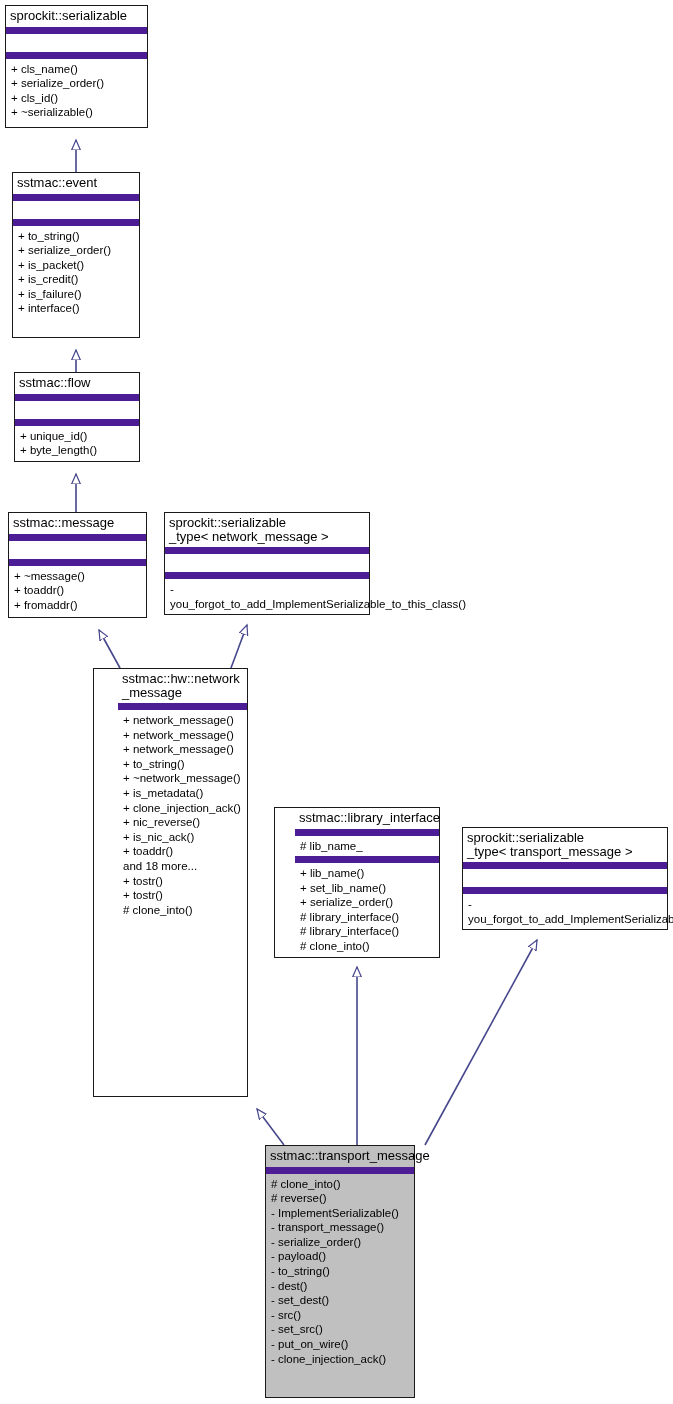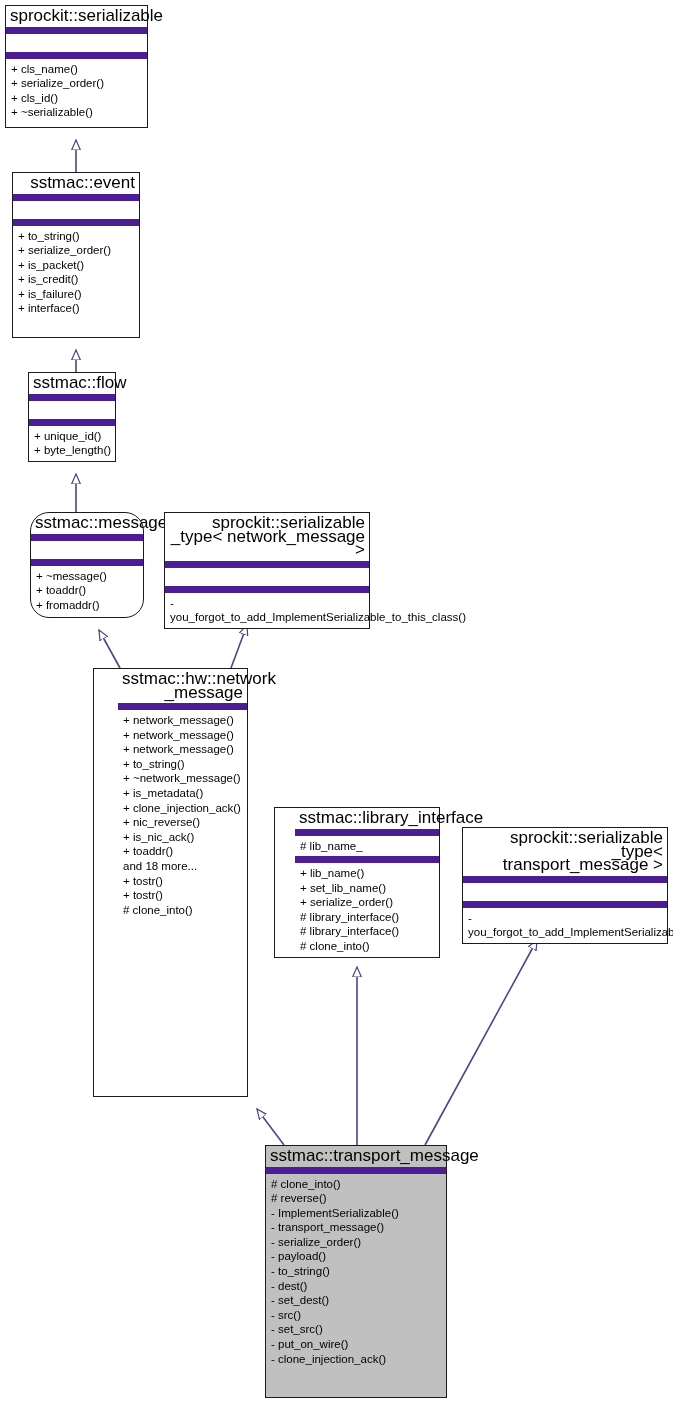--- a/index.html
+++ b/index.html
@@ -3,21 +3,21 @@
 <meta charset="utf-8">
 <style>
   html,body{margin:0;padding:0;background:#ffffff;}
   body{width:673px;height:1404px;position:relative;overflow:hidden;
        font-family:"Liberation Sans","DejaVu Sans",sans-serif;}
   #diagram{position:absolute;left:0;top:0;width:673px;height:1404px;}
   svg.edges{position:absolute;left:0;top:0;width:673px;height:1404px;pointer-events:none;}
   .node{position:absolute;box-sizing:border-box;border:1px solid #1a1a1a;
         background:#ffffff;color:#000000;}
   .node.filled{background:#c0c0c0;}
-  .node .title{padding:3px 4px 4px 4px;text-align:right;font-size:17px;
+  .node .title{padding:3px 4px 4px 4px;text-align:left;font-size:13px;
                line-height:13.5px;white-space:pre-line;}
   .node .sect{border-top:7px solid #4c1d95;padding:3px 5px 3px 5px;
               font-size:11.5px;line-height:14.6px;text-align:left;}
   .node .sect.empty{height:18px;padding:0;}
   .node .sect .row{white-space:pre;}
   .node .sect.wrap .row{white-space:normal;line-height:14.6px;}
 </style>
 </head>
 <body>
 
@@ -54,29 +54,29 @@
       <div class="sect empty"></div>
       <div class="sect">
         <div class="row">+ to_string()</div>
         <div class="row">+ serialize_order()</div>
         <div class="row">+ is_packet()</div>
         <div class="row">+ is_credit()</div>
         <div class="row">+ is_failure()</div>
         <div class="row">+ interface()</div>
       </div>
     </div>
-    <div class="node" style="left: 28px; top: 372px; width: 88px; min-height: 90px;">
+    <div class="node" style="left: 14px; top: 372px; width: 126px; min-height: 90px;">
       <div class="title">sstmac::flow</div>
       <div class="sect empty"></div>
       <div class="sect">
         <div class="row">+ unique_id()</div>
         <div class="row">+ byte_length()</div>
       </div>
     </div>
-    <div class="node" style="left: 30px; top: 512px; width: 114px; min-height: 106px; border-radius: 19px;">
+    <div class="node" style="left: 8px; top: 512px; width: 139px; min-height: 106px;">
       <div class="title">sstmac::message</div>
       <div class="sect empty"></div>
       <div class="sect">
         <div class="row">+ ~message()</div>
         <div class="row">+ toaddr()</div>
         <div class="row">+ fromaddr()</div>
       </div>
     </div>
     <div class="node" style="left: 164px; top: 512px; width: 206px; min-height: 101px;">
       <div class="title">sprockit::serializable
@@ -121,21 +121,21 @@
       </div>
     </div>
     <div class="node" style="left: 462px; top: 827px; width: 206px; min-height: 101px;">
       <div class="title">sprockit::serializable
   _type&lt; transport_message &gt;</div>
       <div class="sect empty"></div>
       <div class="sect wrap">
         <div class="row">- you_forgot_to_add_ImplementSerializable_to_this_class()</div>
       </div>
     </div>
-    <div class="node filled" style="left: 265px; top: 1145px; width: 182px; min-height: 253px;">
+    <div class="node filled" style="left: 265px; top: 1145px; width: 150px; min-height: 253px;">
       <div class="title">sstmac::transport_message</div>
       <div class="sect">
         <div class="row"># clone_into()</div>
         <div class="row"># reverse()</div>
         <div class="row">- ImplementSerializable()</div>
         <div class="row">- transport_message()</div>
         <div class="row">- serialize_order()</div>
         <div class="row">- payload()</div>
         <div class="row">- to_string()</div>
         <div class="row">- dest()</div>

